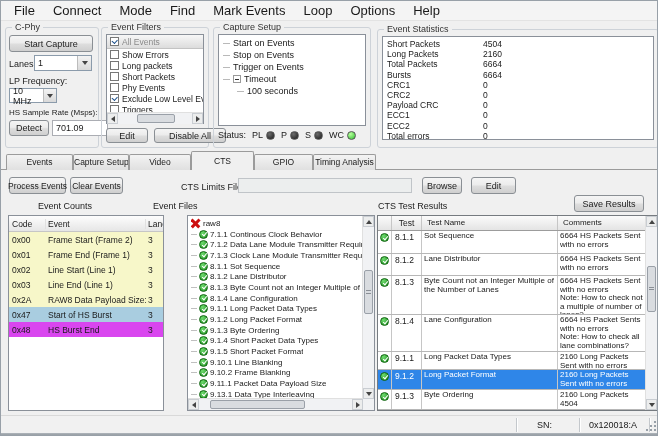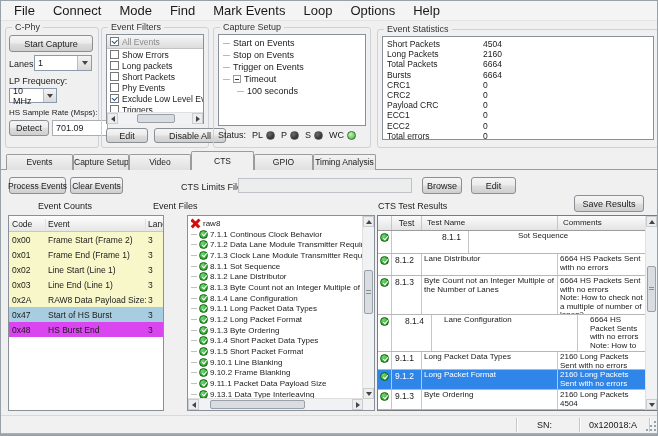--- a/index.html
+++ b/index.html
@@ -495,21 +495,21 @@
 
   <div class="listbox" id="results">
     <div id="results-inner">
       <div id="results-header">
           <span class="r-ico hcell"></span>
           <span class="r-test hcell">Test</span>
           <span class="r-name hcell">Test Name</span>
           <span class="r-comm hcell">Comments</span>
         </div>
       <div id="results-body">
-          <div class="r-row" style="height: 23px; gap: 47px;">
+          <div class="r-row" style="height: 23px;">
             <span class="r-ico">
               <span class="ico pass"></span>
             </span>
             <span class="r-test">8.1.1</span>
             <span class="r-name">Sot Sequence</span>
             <span class="r-comm">6664 HS Packets Sent with no errors</span>
           </div>
           <div class="r-row" style="height: 22px;">
             <span class="r-ico">
               <span class="ico pass"></span>
@@ -520,21 +520,21 @@
           </div>
           <div class="r-row" style="height: 39px;">
             <span class="r-ico">
               <span class="ico pass"></span>
             </span>
             <span class="r-test">8.1.3</span>
             <span class="r-name">Byte Count not an Integer Multiple of the Number of Lanes</span>
             <span class="r-comm">6664 HS Packets Sent with no errors
 Note: How to check not a multiple of number of lanes?</span>
           </div>
-          <div class="r-row" style="height: 37px; gap: 10px;">
+          <div class="r-row" style="height: 37px;">
             <span class="r-ico">
               <span class="ico pass"></span>
             </span>
             <span class="r-test">8.1.4</span>
             <span class="r-name">Lane Configuration</span>
             <span class="r-comm">6664 HS Packet Sents with no errors
 Note: How to check all lane combinations?</span>
           </div>
           <div class="r-row" style="height: 18px;">
             <span class="r-ico">

